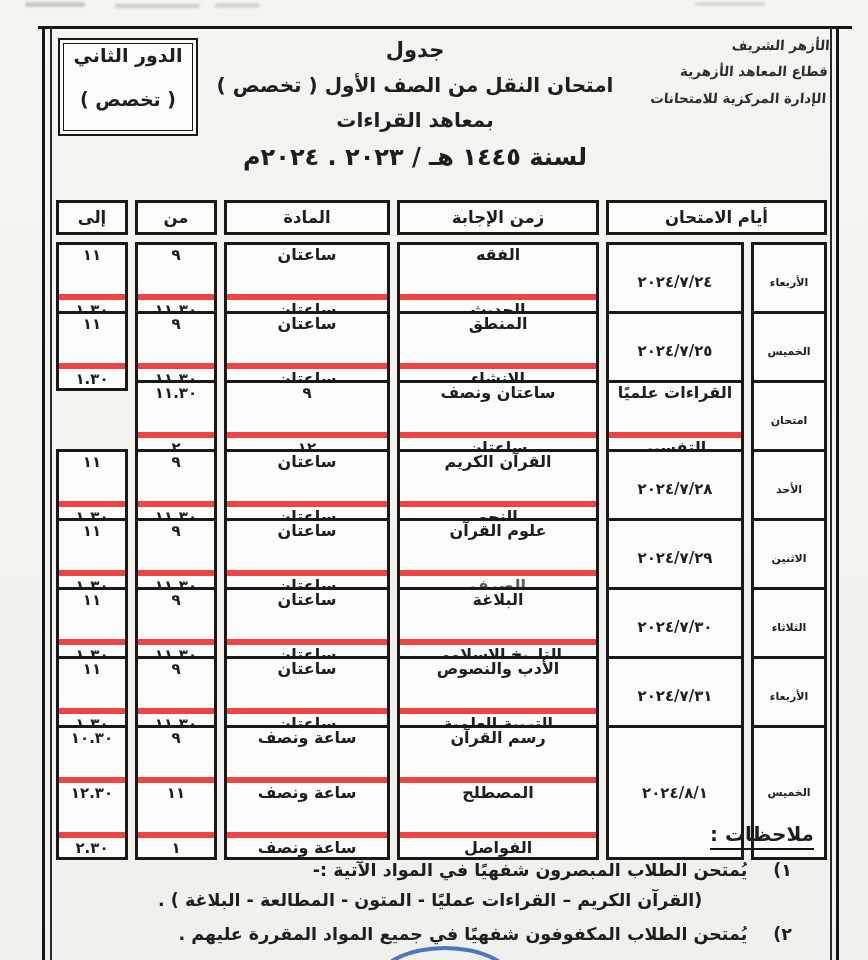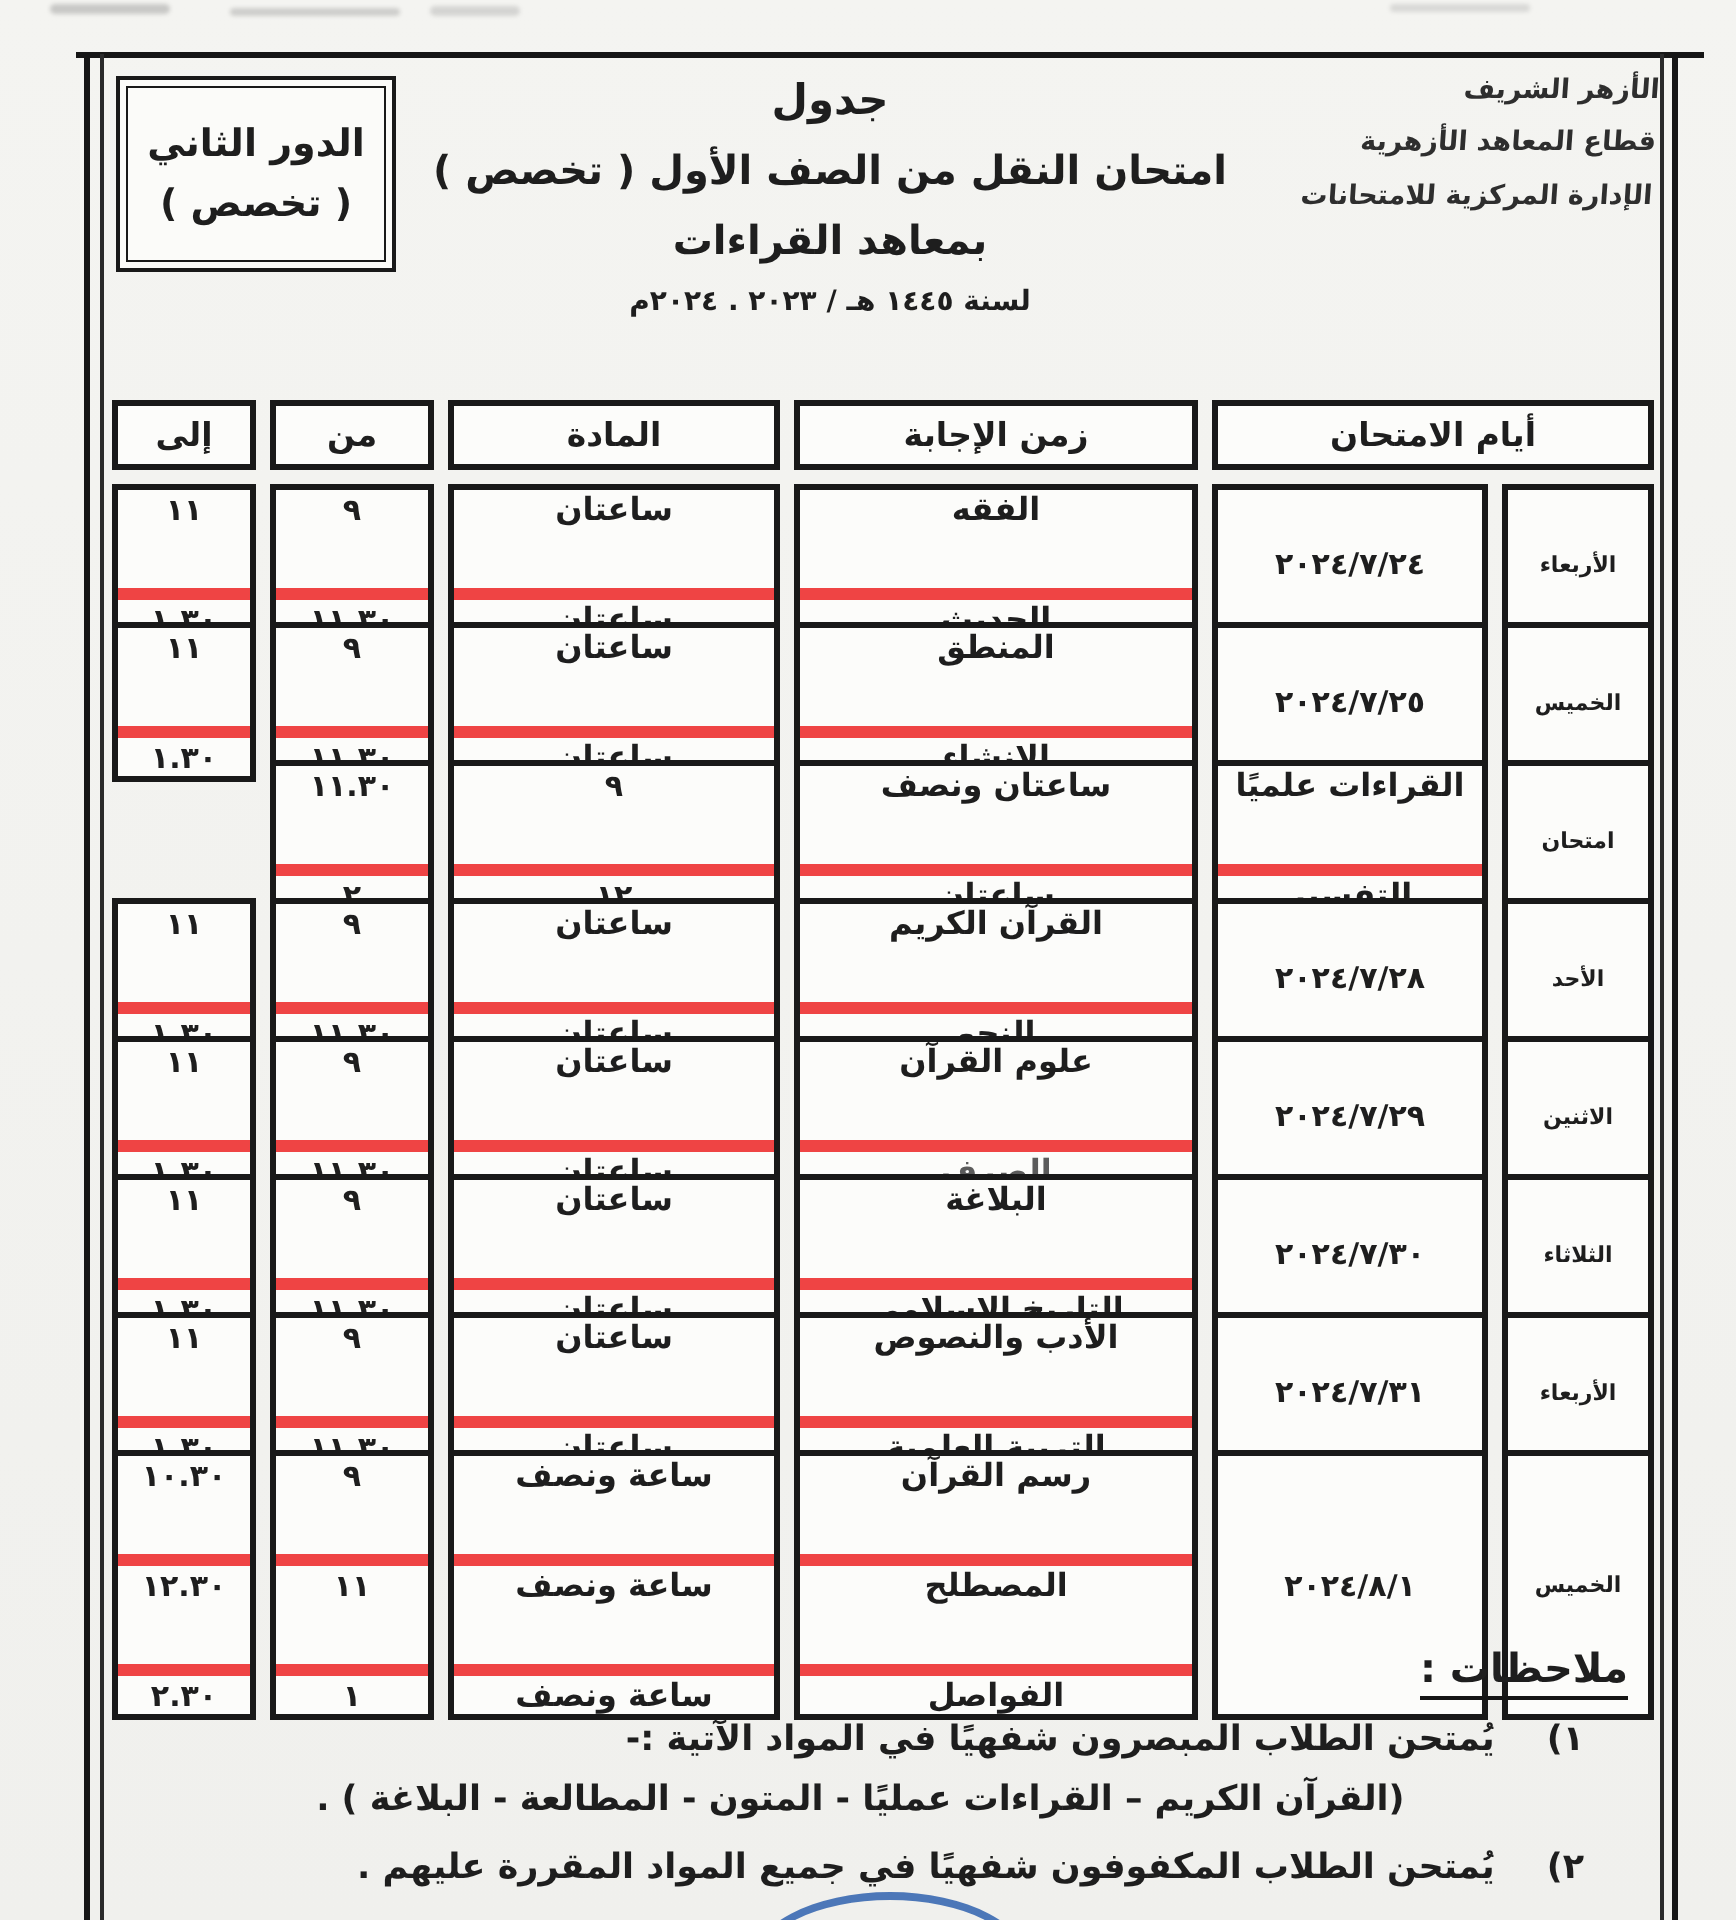--- a/index.html
+++ b/index.html
@@ -26,32 +26,32 @@
   .sm3{left:215px;top:3px;width:45px;height:5px;opacity:.25;}
   .sm4{left:695px;top:2px;width:70px;height:4px;opacity:.22;}
 
   
   .round-box{
     position:absolute;left:58px;top:38px;width:140px;height:98px;
     border:2px solid #191919;padding:3px;box-sizing:border-box;background:#fbfbf9;
   }
   .round-box-inner{
     width:100%;height:100%;border:1.5px solid #191919;box-sizing:border-box;
-    display:flex;flex-direction:column;align-items:center;justify-content:center;gap:8px;
+    display:flex;flex-direction:column;align-items:center;gap:22px;
     font-weight:700;font-size:19px;margin-left:30px;
   }
   .titles{
     position:absolute;left:180px;top:38px;width:470px;
     display:flex;flex-direction:column;align-items:center;gap:11px;
     font-weight:700;
   }
   .titles .t1{font-size:21px;}
   .titles .t2{font-size:20px;}
   .titles .t3{font-size:20px;}
-  .titles .t4{font-size:14px;letter-spacing:.5px;}
+  .titles .t4{font-size:24px;letter-spacing:.5px;}
 
   .logo{
     position:absolute;left:auto;right:40px;top:32px;width:210px;
     text-align:right;font-weight:700;color:#2e2e2e;
     font-size:13.5px;line-height:1.95;
     transform:skewX(-4deg);
     letter-spacing:.3px;
   }
 
   

